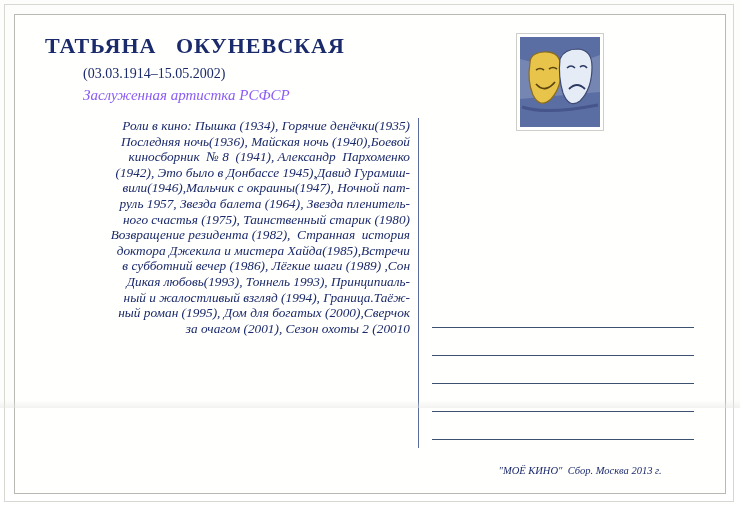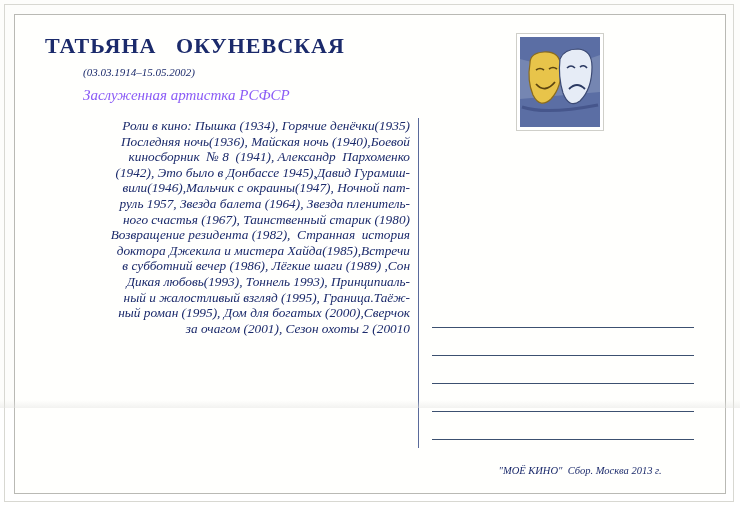--- a/index.html
+++ b/index.html
@@ -55,22 +55,21 @@
     font-size: 22px;
     letter-spacing: 1px;
     color: #1b2a6b;
     white-space: pre;
   }
   .dates {
     position: absolute;
     left: 83px;
     top: 66px;
     font-family: "Liberation Serif", serif;
-    font-style: italic;
-    font-size: 11px;
+    font-size: 14px;
     color: #1b2a6b;
   }
   .subtitle {
     position: absolute;
     left: 83px;
     top: 87px;
     font-family: "Liberation Serif", serif;
     font-style: italic;
     font-size: 15px;
     color: #8b5cf6;
@@ -178,26 +177,26 @@
   <div class="dates">(03.03.1914–15.05.2002)</div>
   <div class="subtitle">Заслуженная артистка РСФСР</div>
 
   <div class="body-text">
     <span class="ln">Роли в кино: Пышка (1934), Горячие денёчки(1935)</span>
     <span class="ln">Последняя ночь(1936), Майская ночь (1940),Боевой</span>
     <span class="ln">  киносборник  № 8  (1941), Александр  Пархоменко</span>
     <span class="ln">(1942), Это было в Донбассе 1945),Давид Гурамиш-</span>
     <span class="ln">вили(1946),Мальчик с окраины(1947), Ночной пат-</span>
     <span class="ln">руль 1957, Звезда балета (1964), Звезда пленитель-</span>
-    <span class="ln">ного счастья (1967), Таинственный старик (1980)</span>
+    <span class="ln">ного счастья (1975), Таинственный старик (1980)</span>
     <span class="ln">Возвращение резидента (1982),  Странная  история</span>
     <span class="ln">доктора Джекила и мистера Хайда(1985),Встречи</span>
     <span class="ln">в субботний вечер (1986), Лёгкие шаги (1989) ,Сон</span>
     <span class="ln">Дикая любовь(1993), Тоннель 1993), Принципиаль-</span>
-    <span class="ln">ный и жалостливый взгляд (1995), Граница.Таёж-</span>
+    <span class="ln">ный и жалостливый взгляд (1994), Граница.Таёж-</span>
     <span class="ln">ный роман (1995), Дом для богатых (2000),Сверчок</span>
     <span class="ln">за очагом (2001), Сезон охоты 2 (20010</span>
   </div>
 
   <div class="divider"></div>
 
   <div class="rule r1"></div>
   <div class="rule r2"></div>
   <div class="rule r3"></div>
   <div class="rule r4"></div>

